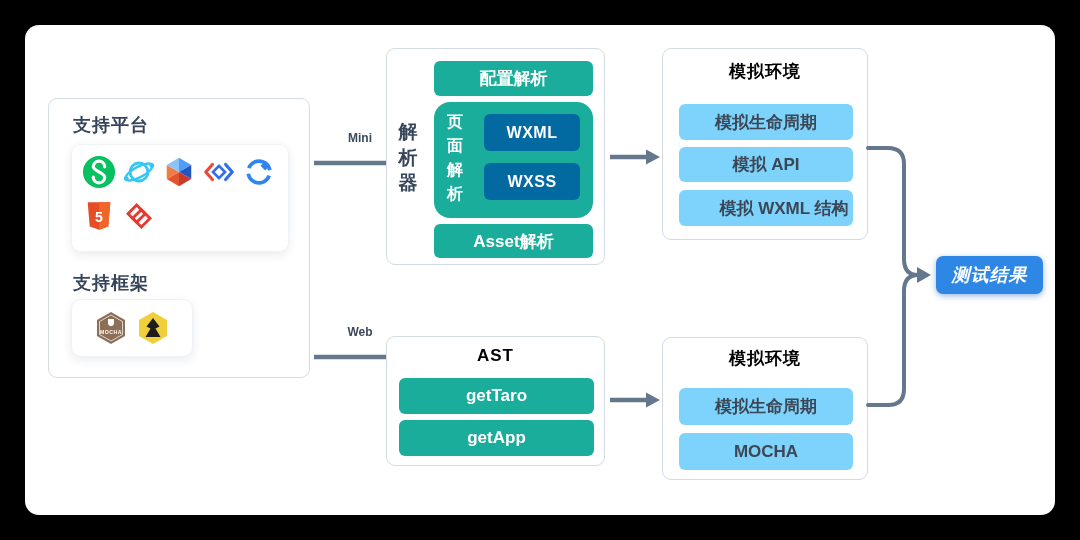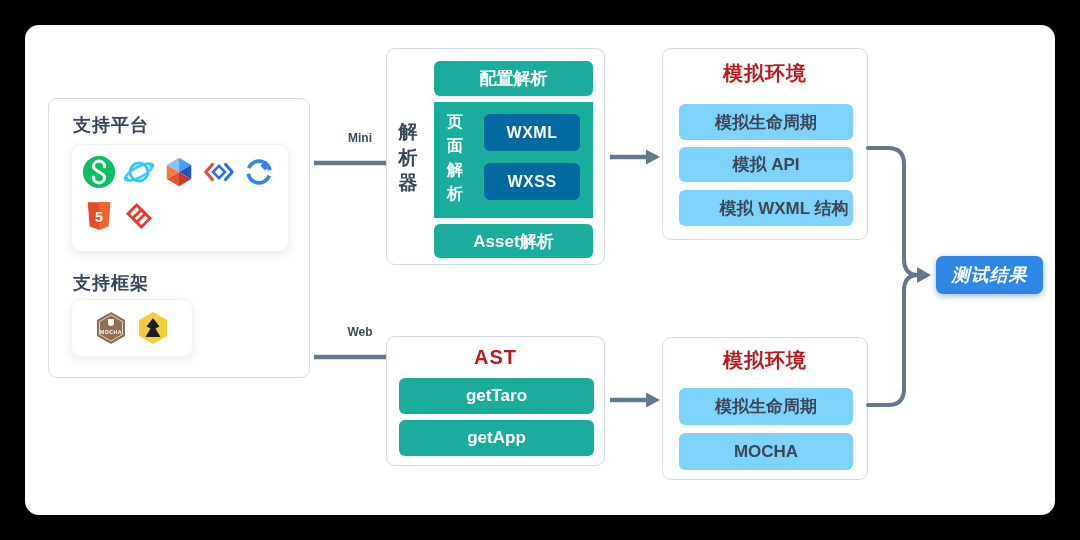--- a/index.html
+++ b/index.html
@@ -14,26 +14,26 @@
              padding:10px;gap:10px 6px;box-sizing:border-box;}
   .icon-card svg{display:block;}
   .flow-label{font-size:12px;color:#3c4a5c;font-weight:600;text-align:center;}
   .btn{position:absolute;display:flex;align-items:center;justify-content:center;border-radius:6px;
        font-weight:600;box-sizing:border-box;}
   .btn-teal{background:#1aad9b;color:#fff;font-size:17px;}
   .btn-yellow{background:#7dd3fc;color:#3c4654;font-size:17px;}
   .btn-blue{background:#0369a1;color:#fff;font-size:16px;letter-spacing:.5px;text-align:right;}
   .btn-result{background:#2e87e4;color:#fff;font-size:18px;border-radius:7px;
               box-shadow:0 2px 6px rgba(30,100,200,.45);letter-spacing:1px;}
-  .box-title{position:absolute;width:100%;text-align:center;font-size:20px;font-weight:600;color:#b91c1c;letter-spacing:1px;}
+  .box-title{position:absolute;width:100%;text-align:center;font-size:17px;font-weight:600;color:#000000;letter-spacing:1px;}
   .v-label{position:absolute;width:22px;text-align:center;word-break:break-all;line-height:1.35;
            font-size:19px;font-weight:600;color:#36455a;}
   .v-label-white{position:absolute;width:18px;text-align:center;word-break:break-all;line-height:1.5;
            font-size:16px;font-weight:600;color:#fff;}
-  .teal-panel{position:absolute;background:#1aad9b;border-radius:0;}
+  .teal-panel{position:absolute;background:#1aad9b;border-radius:16px;}
   .arrow-svg{position:absolute;}
 </style>
 </head>
 <body>
 
 <div class="stage">
   <div class="card">
 
     <div class="panel" style="left:23px;top:73px;width:262px;height:280px;">
       <div class="ptitle abs" style="left:24px;top:14px;">支持平台</div>

